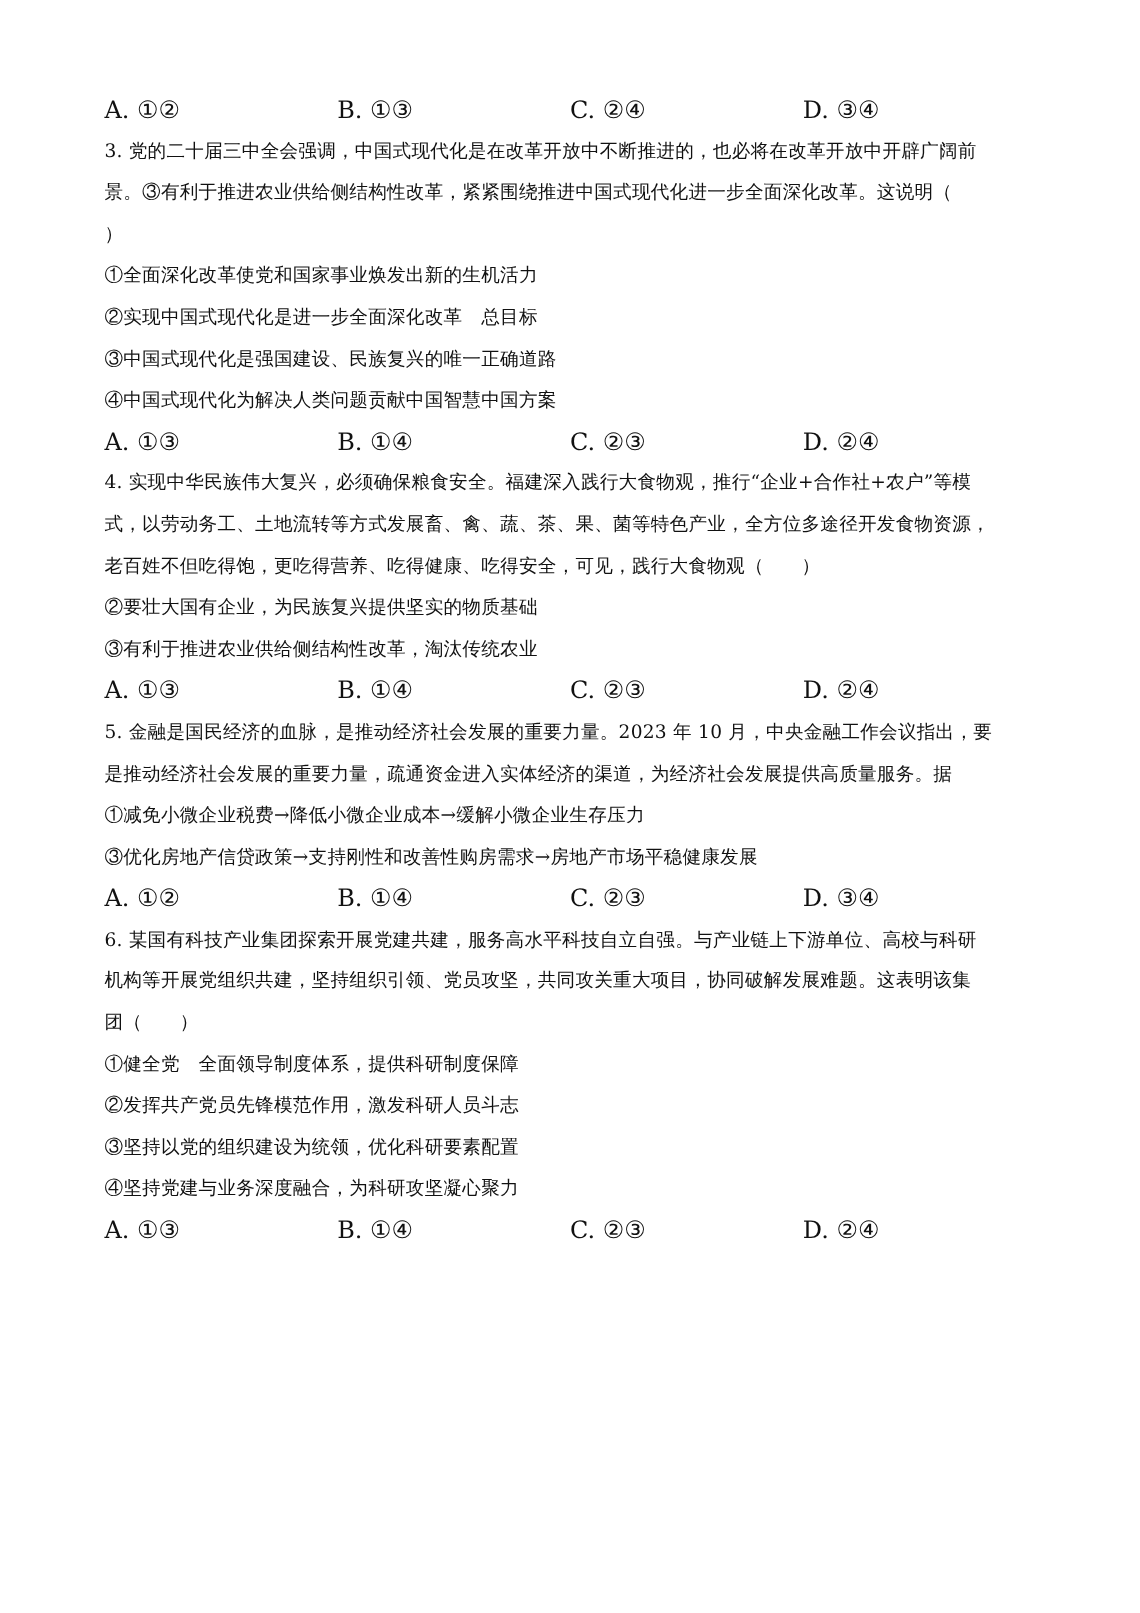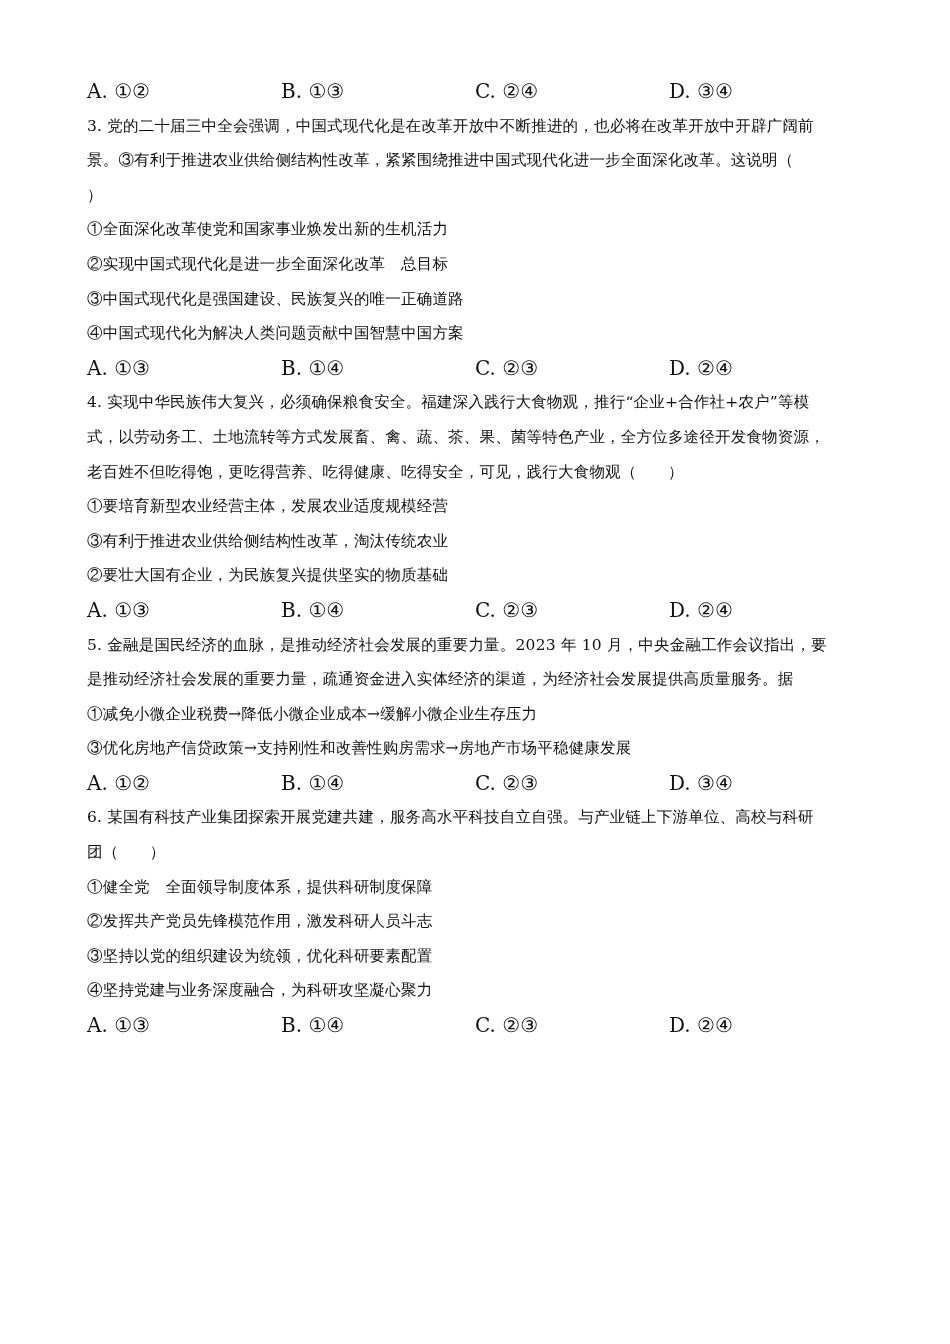--- a/index.html
+++ b/index.html
@@ -41,23 +41,22 @@
       <span class="choice">B. ①④</span>
       <span class="choice">C. ②③</span>
       <span class="choice">D. ②④</span>
     </div>
   </div>
 
   <div>
     <div class="line">4. 实现中华民族伟大复兴，必须确保粮食安全。福建深入践行大食物观，推行“企业+合作社+农户”等模</div>
     <div class="line">式，以劳动务工、土地流转等方式发展畜、禽、蔬、茶、果、菌等特色产业，全方位多途径开发食物资源，</div>
     <div class="line">老百姓不但吃得饱，更吃得营养、吃得健康、吃得安全，可见，践行大食物观（　　）</div>
-    <div class="line">①要培育新型农业经营主体，发展农业适度规模经营</div>
+    <div class="line">②要壮大国有企业，为民族复兴提供坚实的物质基础</div>
     <div class="line">③有利于推进农业供给侧结构性改革，淘汰传统农业</div>
-    <div class="line">②要壮大国有企业，为民族复兴提供坚实的物质基础</div>
     <div class="choices">
       <span class="choice">A. ①③</span>
       <span class="choice">B. ①④</span>
       <span class="choice">C. ②③</span>
       <span class="choice">D. ②④</span>
     </div>
   </div>
 
   <div>
     <div class="line">5. 金融是国民经济的血脉，是推动经济社会发展的重要力量。2023 年 10 月，中央金融工作会议指出，要</div>
@@ -67,20 +66,21 @@
     <div class="choices">
       <span class="choice">A. ①②</span>
       <span class="choice">B. ①④</span>
       <span class="choice">C. ②③</span>
       <span class="choice">D. ③④</span>
     </div>
   </div>
 
   <div>
     <div class="line">6. 某国有科技产业集团探索开展党建共建，服务高水平科技自立自强。与产业链上下游单位、高校与科研</div>
+    <div class="line">机构等开展党组织共建，坚持组织引领、党员攻坚，共同攻关重大项目，协同破解发展难题。这表明该集</div>
     <div class="line">团（　　）</div>
     <div class="line">①健全党　全面领导制度体系，提供科研制度保障</div>
     <div class="line">②发挥共产党员先锋模范作用，激发科研人员斗志</div>
     <div class="line">③坚持以党的组织建设为统领，优化科研要素配置</div>
     <div class="line">④坚持党建与业务深度融合，为科研攻坚凝心聚力</div>
     <div class="choices">
       <span class="choice">A. ①③</span>
       <span class="choice">B. ①④</span>
       <span class="choice">C. ②③</span>
       <span class="choice">D. ②④</span>

